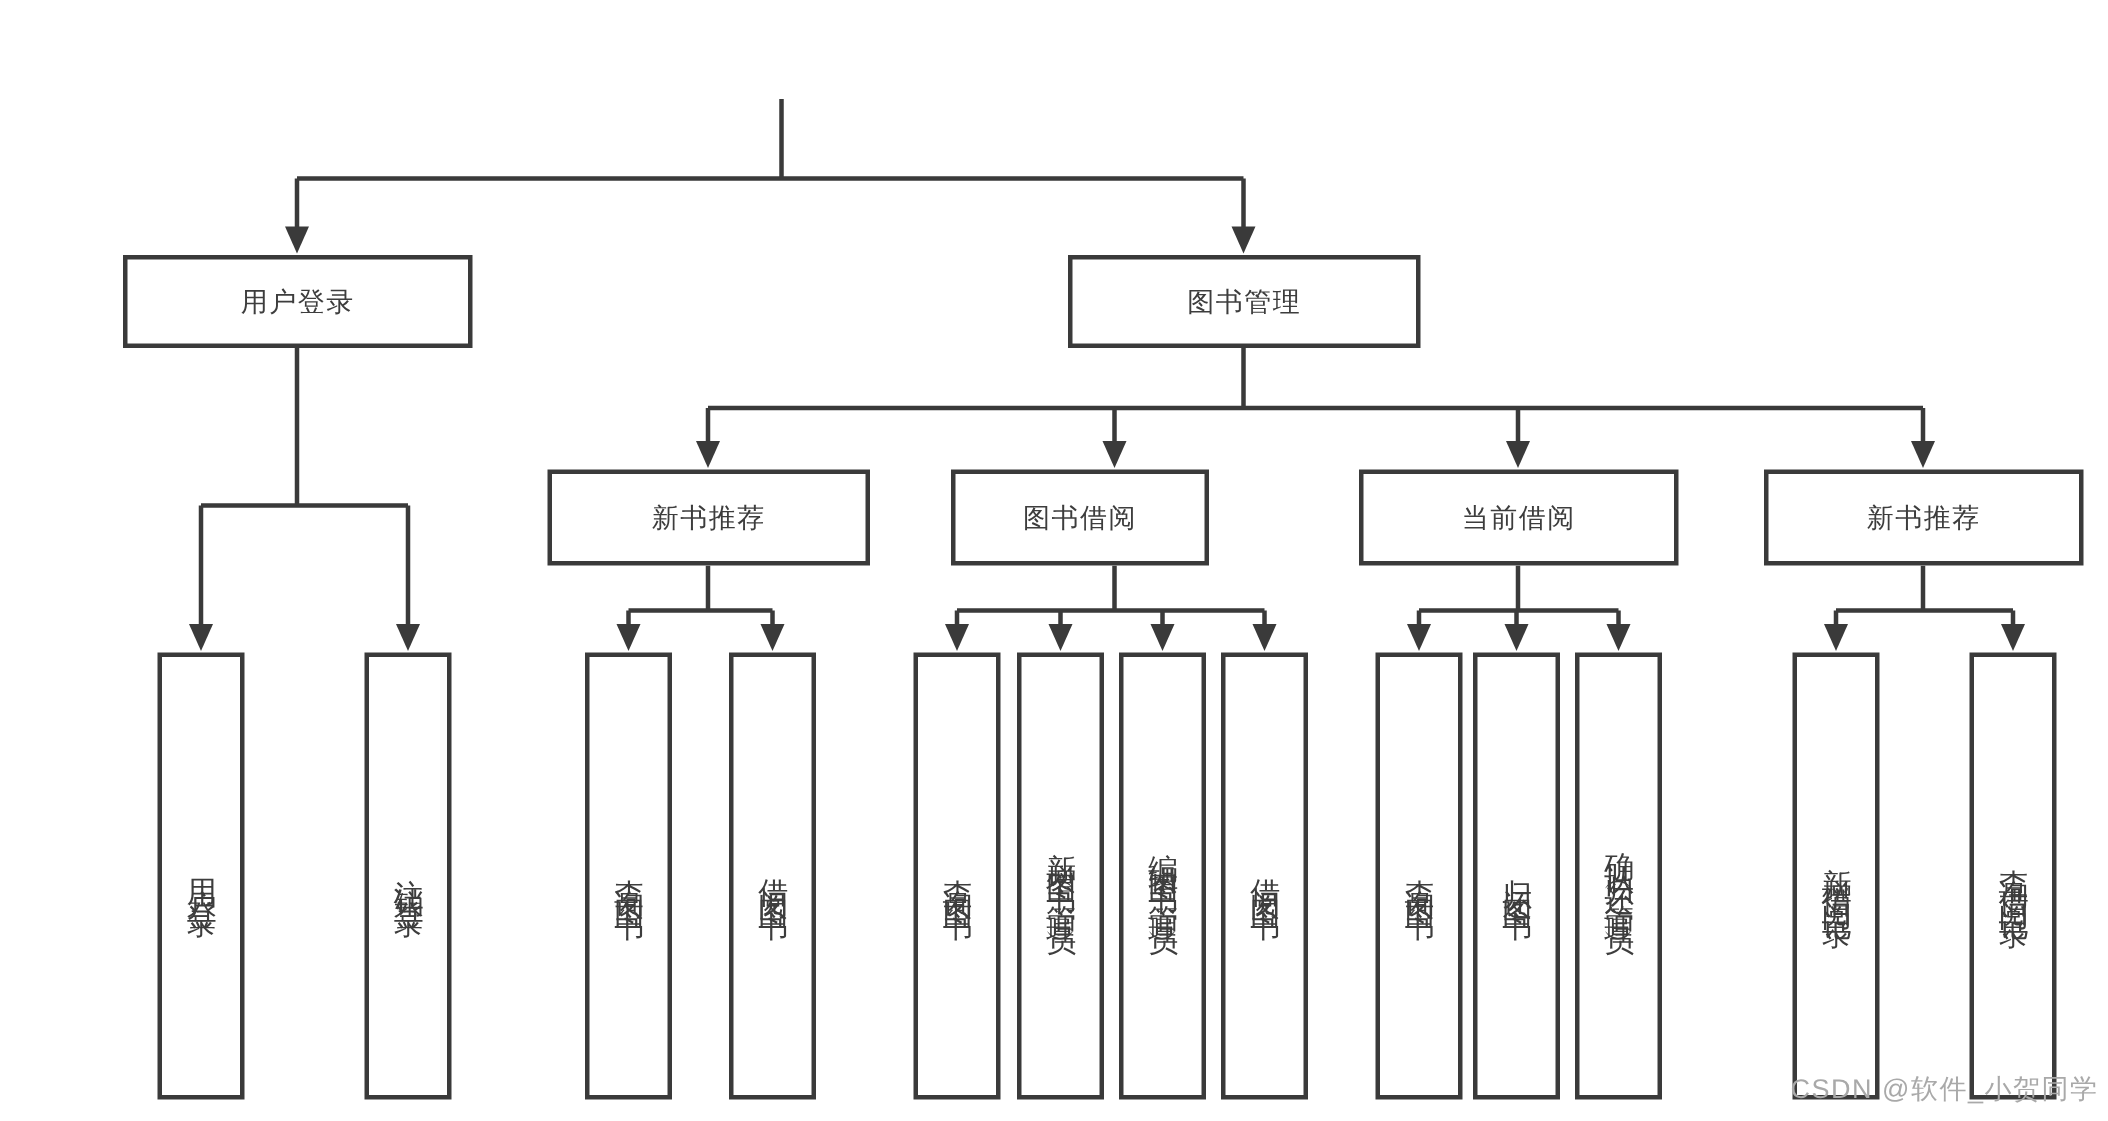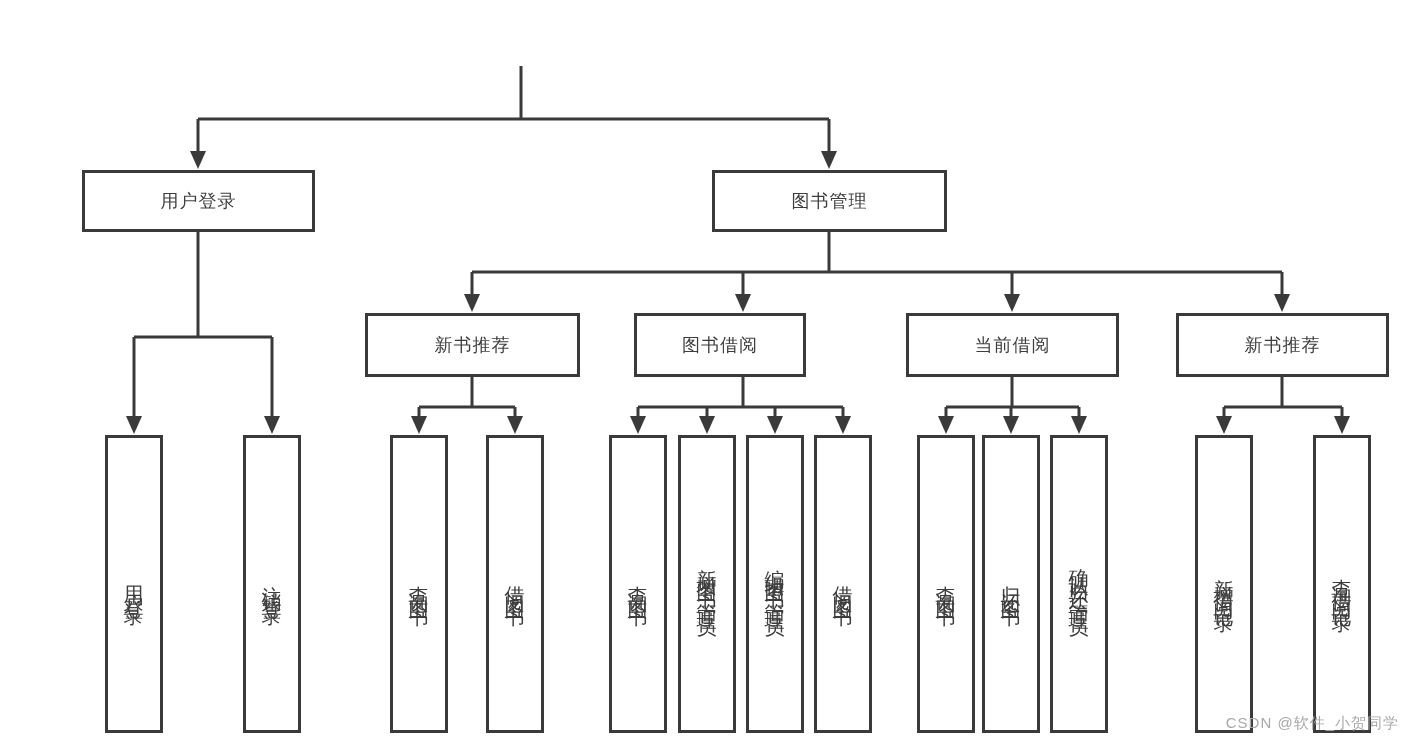--- a/index.html
+++ b/index.html
@@ -35,21 +35,21 @@
     left: 0; top: 0;
     width: 1405px; height: 747px;
     z-index: 1;
   }
   .connectors path { stroke: #3a3a3a; stroke-width: 3; fill: none; }
   .connectors polygon { fill: #3a3a3a; }
   .watermark {
     position: absolute;
     right: 6px;
     top: 714px;
-    font-size: 15px;
+    font-size: 18px;
     color: #a9a9a9;
     letter-spacing: 1px;
     z-index: 3;
     white-space: nowrap;
   }
 </style>
 </head>
 <body>
 
 <div class="stage">

